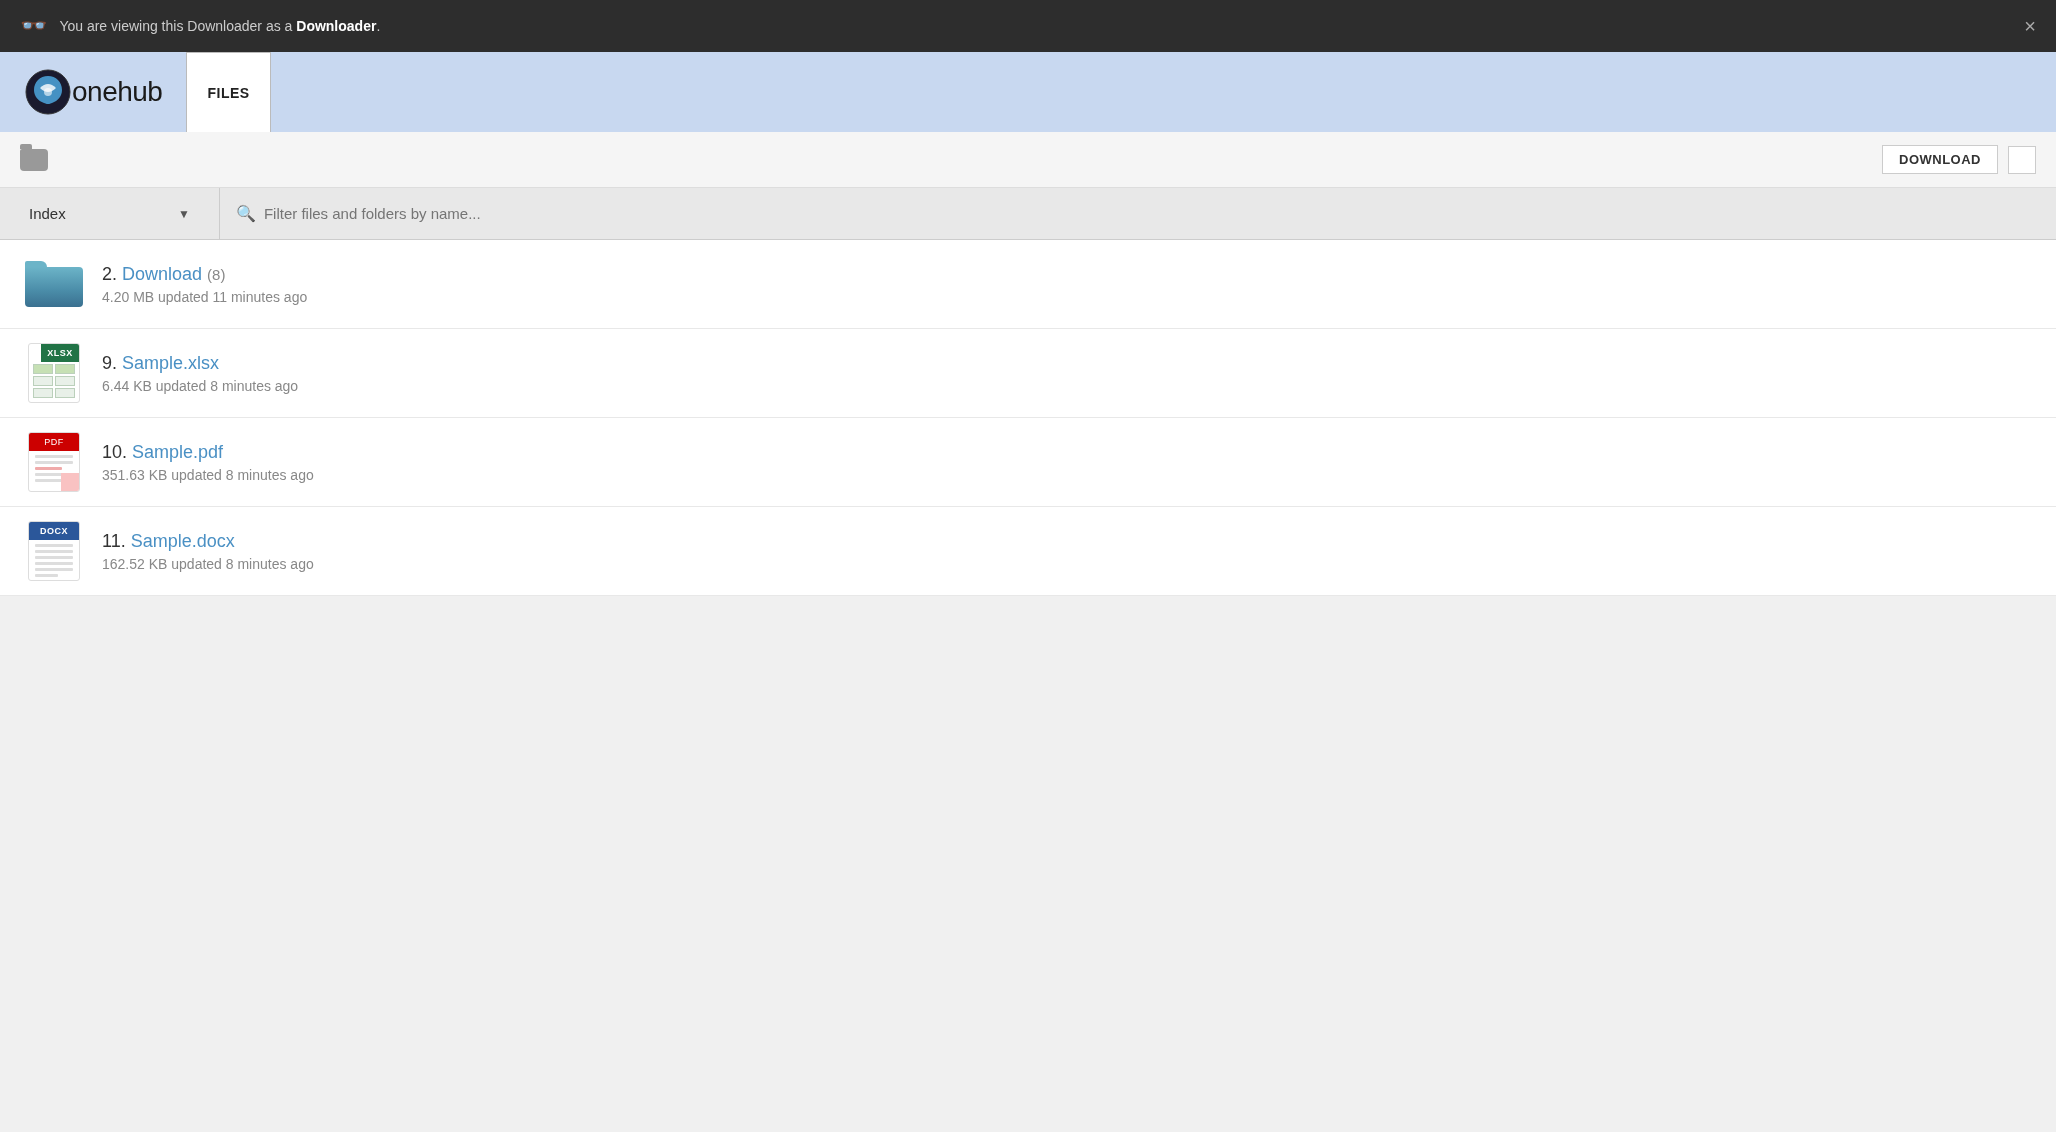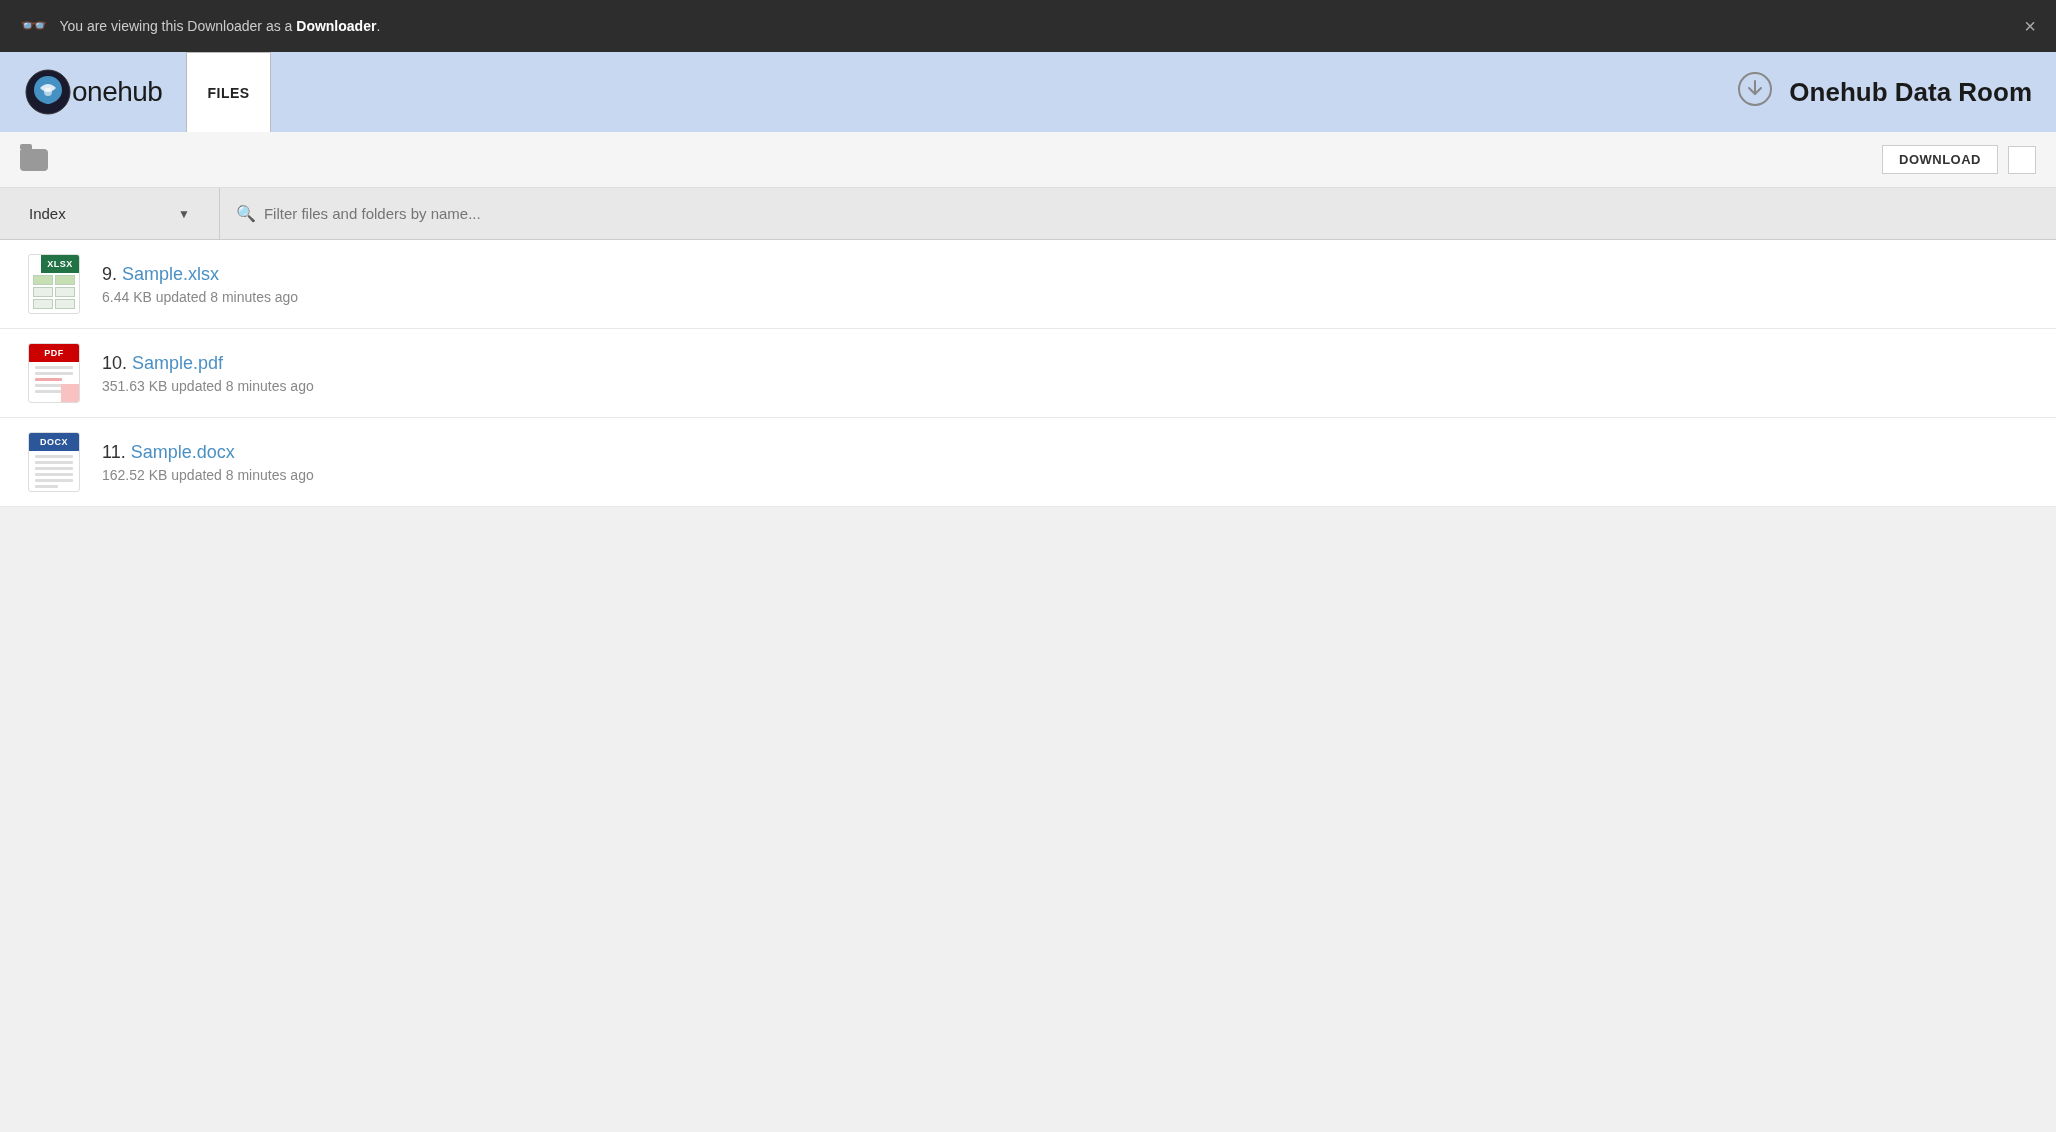--- a/index.html
+++ b/index.html
@@ -342,21 +342,21 @@
     }
     .pdf-badge {
       position: absolute;
       top: 0;
       left: 0;
       right: 0;
       height: 18px;
       background: #c00;
       color: #fff;
       font-size: 9px;
-      font-weight: 700;
+      font-weight: 400;
       display: flex;
       align-items: center;
       justify-content: center;
       letter-spacing: 0.5px;
     }
     .pdf-lines {
       position: absolute;
       top: 22px;
       left: 6px;
       right: 6px;
@@ -442,30 +442,20 @@
         <path d="M24 8 C32 8, 38 14, 38 22 C38 28, 34 33, 28 35 C26 36, 24 36, 24 36 C24 36, 22 36, 20 35 C14 33, 10 28, 10 22 C10 14, 16 8, 24 8Z" fill="#4a9fd4" opacity="0.9"></path>
         <path d="M16 20 Q24 12 32 20 Q24 28 16 20Z" fill="#fff" opacity="0.8"></path>
         <circle cx="24" cy="24" r="4" fill="#fff" opacity="0.6"></circle>
       </svg>
       <span class="logo-text">onehub</span>
     </div>
     <nav class="nav-tabs">
       <button class="nav-tab active">FILES</button>
     </nav>
   </div>
-  <div class="header-right">
-    <span class="download-workspace-icon">
-      <svg width="36" height="36" viewBox="0 0 36 36" fill="none" xmlns="http://www.w3.org/2000/svg">
-        <circle cx="18" cy="18" r="16" stroke="#888" stroke-width="2" fill="none"></circle>
-        <path d="M12 17 L18 23 L24 17" stroke="#888" stroke-width="2" stroke-linecap="round" stroke-linejoin="round" fill="none"></path>
-        <line x1="18" y1="10" x2="18" y2="23" stroke="#888" stroke-width="2" stroke-linecap="round"></line>
-      </svg>
-    </span>
-    <span class="workspace-title">Onehub Data Room</span>
-  </div>
 </div>
 
 <div class="toolbar">
   <div class="folder-icon-sm"></div>
   <div class="toolbar-right">
     <button class="download-btn">DOWNLOAD</button>
     <div class="checkbox-square"></div>
   </div>
 </div>
 
@@ -475,20 +465,40 @@
     <span class="chevron-down">▼</span>
   </button>
   <div class="filter-input-area">
     <span class="search-icon-small">🔍</span>
     <input class="filter-input" type="text" placeholder="Filter files and folders by name..." style="">
   </div>
 </div>
 
 <div class="file-list">
 
+  <div class="file-item">
+    <div class="file-icon-area">
+      <div class="folder-large folder-teal">
+        <div class="folder-large-tab"></div>
+        <div class="folder-large-body"></div>
+      </div>
+    </div>
+    <div class="file-info">
+      <div class="file-title">
+        <span>2.</span>
+        <a href="#" style="color: rgb(74, 144, 196); text-decoration: none; font-weight: 500;">Download</a>
+        <span style="color:#888; font-size:15px;">(8)</span>
+      </div>
+      <div class="file-meta">
+        <span>4.20 MB</span>
+        <span> </span>
+        <span> updated 11 minutes ago</span>
+      </div>
+    </div>
+  </div>
 
   <div class="file-item">
     <div class="file-icon-area">
       <div class="xlsx-icon">
         <div class="xlsx-badge">XLSX</div>
         <div class="xlsx-grid">
           <div class="xlsx-cell header-cell"></div>
           <div class="xlsx-cell header-cell"></div>
           <div class="xlsx-cell"></div>
           <div class="xlsx-cell"></div>

